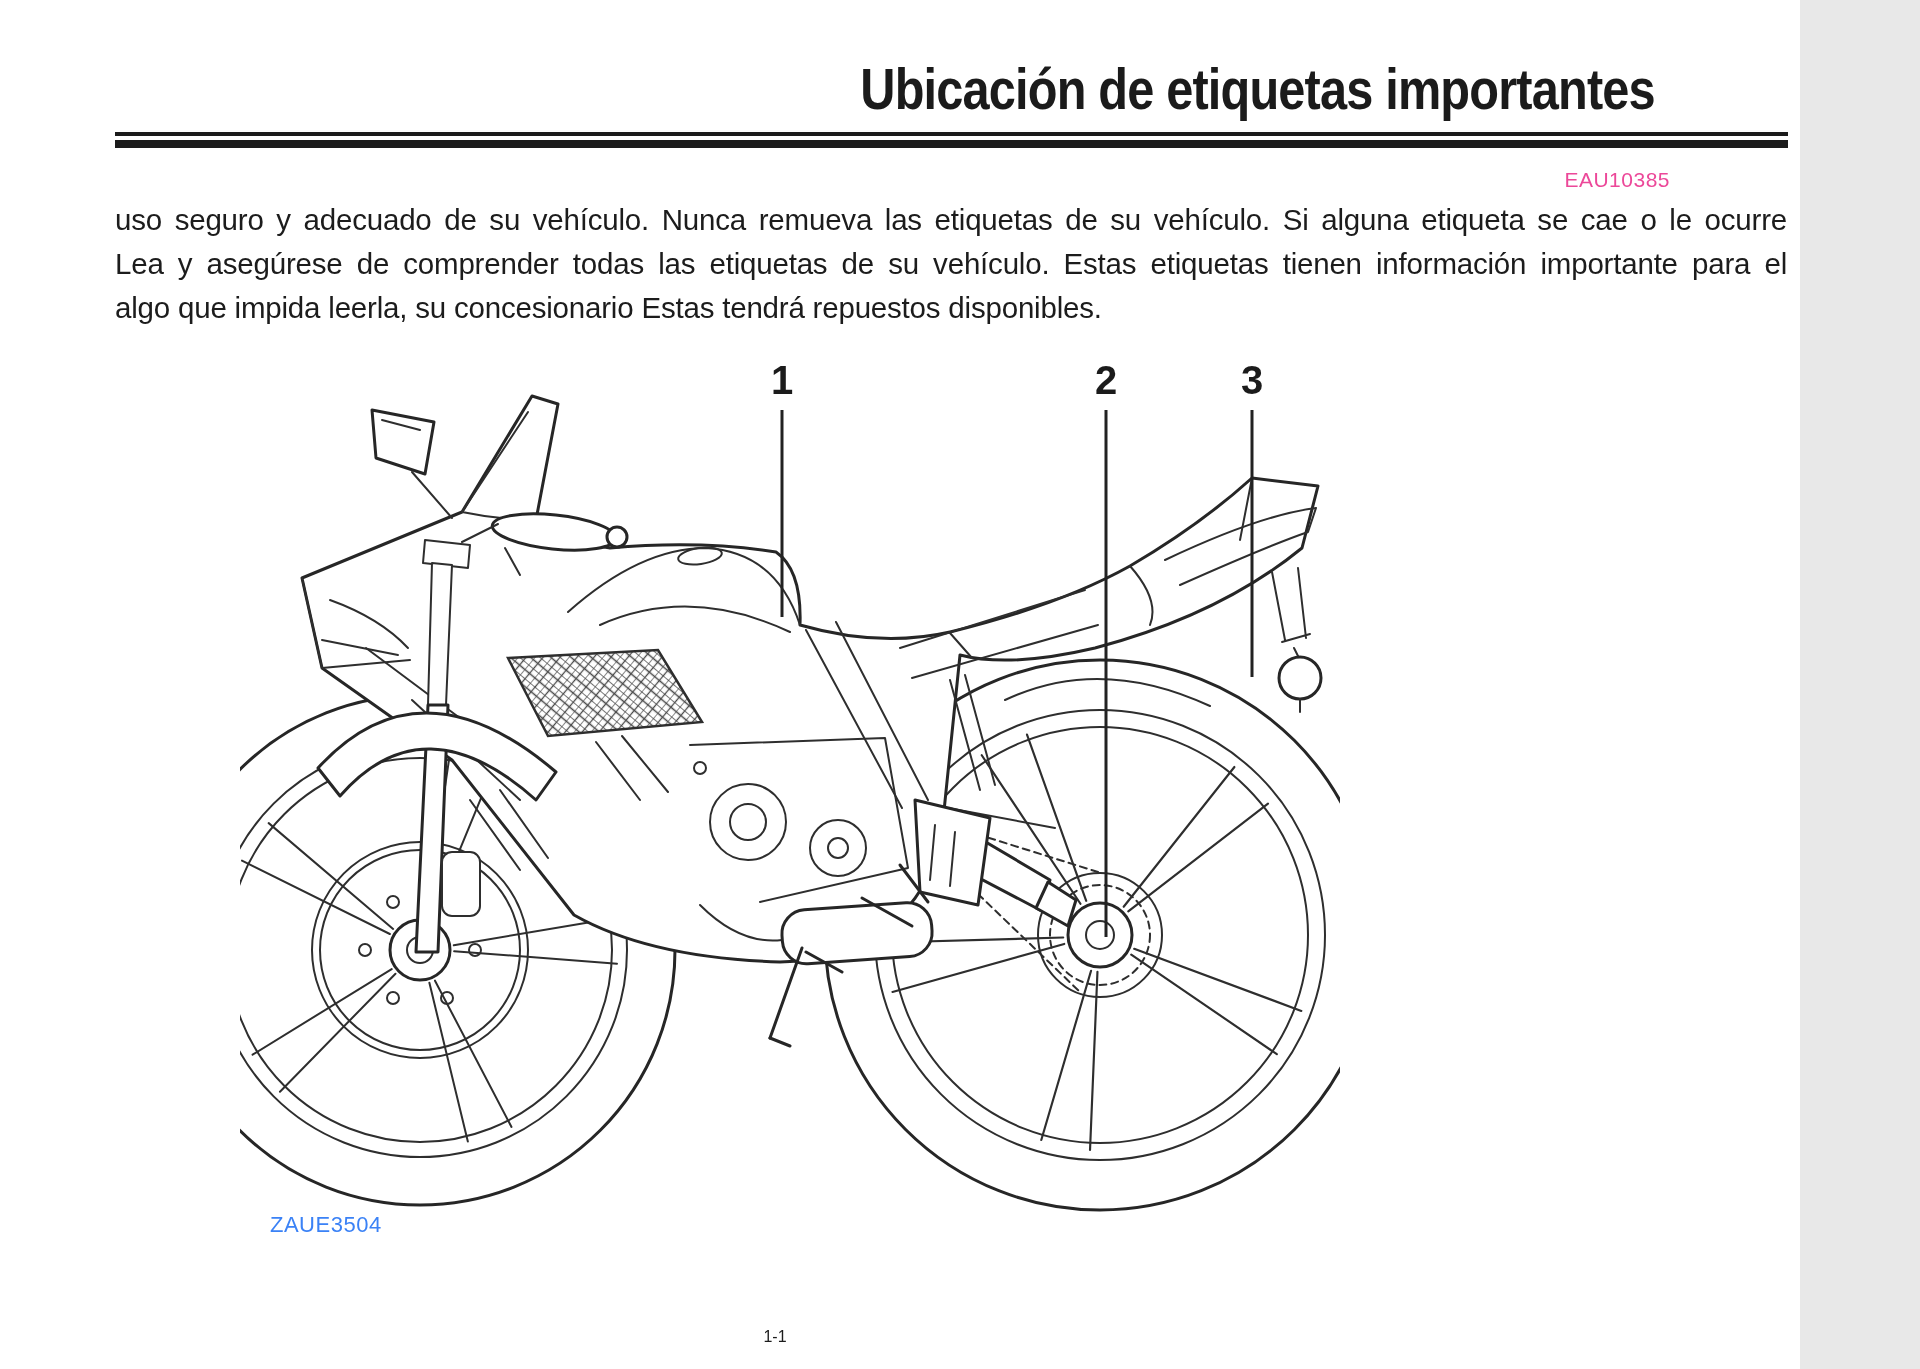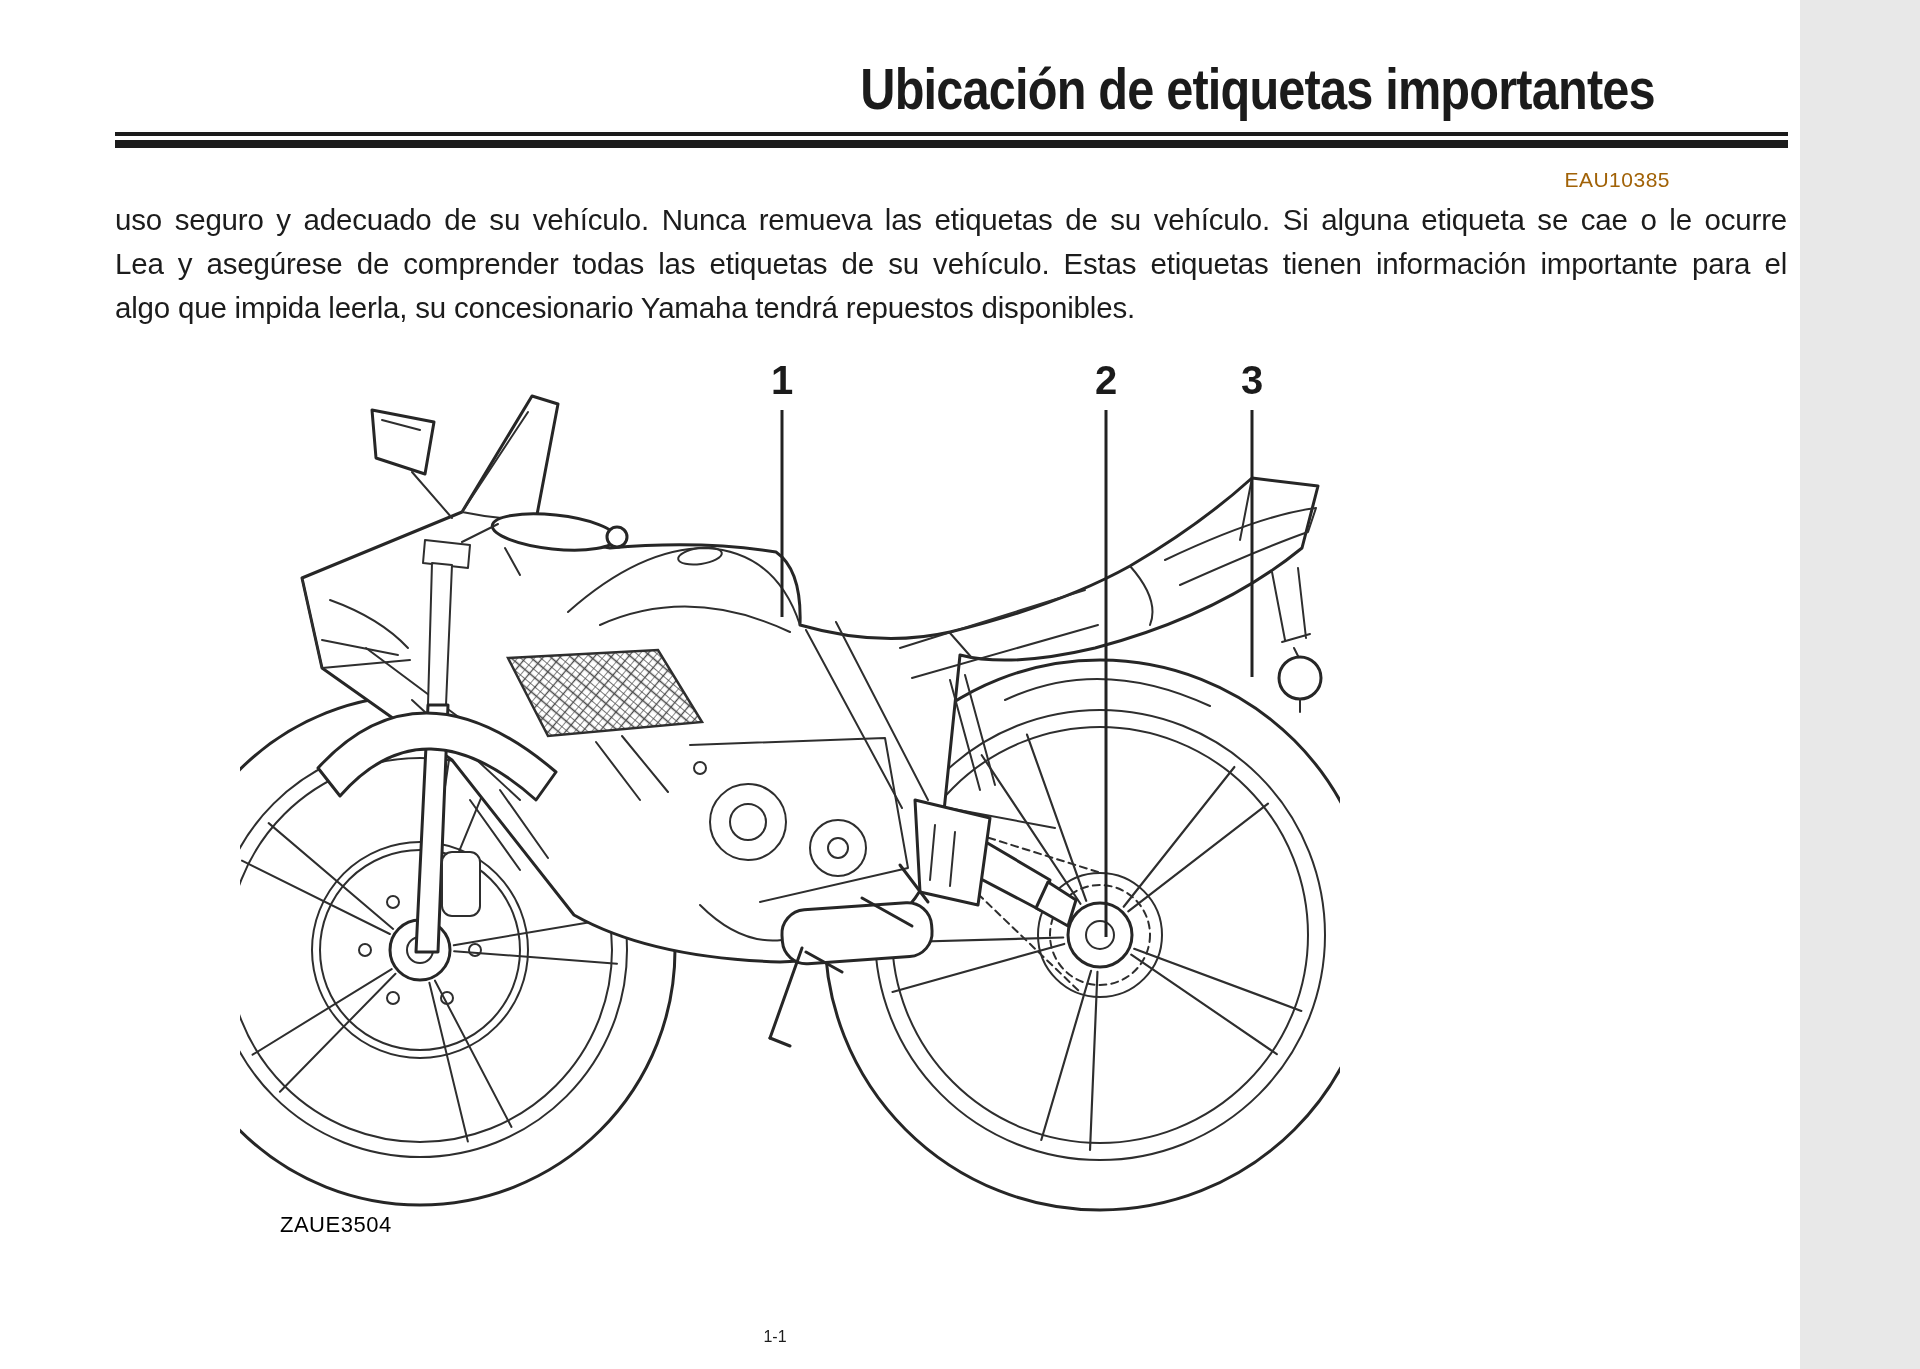--- a/index.html
+++ b/index.html
@@ -10,40 +10,40 @@
   
   #title{
     position:absolute;top:58px;right:145px;
     font-size:58px;font-weight:bold;letter-spacing:-1px;line-height:62px;
     transform:scaleX(0.84);transform-origin:right bottom;white-space:nowrap;color:#1b1b1b;
   }
   #rule{position:absolute;left:115px;top:132px;width:1673px;}
   #rule .r1{height:4px;background:#1b1b1b;}
   #rule .r2{height:8px;background:#1b1b1b;margin-top:4px;}
   #refcode{
-    position:absolute;top:168px;right:130px;font-size:21px;color:#a16207;letter-spacing:0.5px;
+    position:absolute;top:168px;right:130px;font-size:21px;color:#ec4899;letter-spacing:0.5px;
   }
   #chaptab{
     position:absolute;left:1818px;top:177px;width:102px;height:72px;background:#262223;
     display:flex;align-items:center;justify-content:center;padding-right:40px;box-sizing:border-box;
   }
   #chaptab span{color:#ffffff;font-size:44px;font-weight:bold;}
   
   #para{position:absolute;left:115px;top:198px;width:1672px;font-size:29.5px;line-height:44px;letter-spacing:-0.2px;}
   #para .jl{text-align:justify;text-align-last:justify;}
   #para .ll{text-align:left;}
   
   .callout{position:absolute;top:360px;font-size:40px;font-weight:bold;color:#1b1b1b;transform:translateX(-50%);line-height:40px;}
   #co1{left:782px;} #co2{left:1106px;} #co3{left:1252px;}
   #bike{position:absolute;left:240px;top:360px;width:1100px;height:910px;}
   .ln{fill:none;stroke:#262626;stroke-width:3;stroke-linecap:round;stroke-linejoin:round;}
   .tn{fill:none;stroke:#2e2e2e;stroke-width:2;stroke-linecap:round;stroke-linejoin:round;}
   .wf{fill:#ffffff;}
   .leader{fill:none;stroke:#222222;stroke-width:3;stroke-linecap:butt;}
-  #figcode{position:absolute;left:280px;top:1212px;font-size:22px;letter-spacing:0.5px;color:#000000;}
+  #figcode{position:absolute;left:270px;top:1212px;font-size:22px;letter-spacing:0.5px;color:#3b82f6;}
   #pagenum{position:absolute;left:700px;top:1328px;width:150px;text-align:center;font-size:16px;color:#1c1c1c;}
 </style>
 </head>
 <body>
 
 <div id="page">
 
   <div id="title">Ubicación de etiquetas importantes</div>
 
   <div id="rule">
@@ -53,21 +53,21 @@
 
   <div id="refcode">EAU10385</div>
 
   <div id="chaptab">
     <span>1</span>
   </div>
 
   <div id="para">
     <div class="jl">uso seguro y adecuado de su vehículo. Nunca remueva las etiquetas de su vehículo. Si alguna etiqueta se cae o le ocurre</div>
     <div class="jl">Lea y asegúrese de comprender todas las etiquetas de su vehículo. Estas etiquetas tienen información importante para el</div>
-    <div class="ll">algo que impida leerla, su concesionario Yamaha tendrá repuestos disponibles.</div>
+    <div class="ll">algo que impida leerla, su concesionario Estas tendrá repuestos disponibles.</div>
   </div>
 
   <div id="co1" class="callout">1</div>
   <div id="co2" class="callout">2</div>
   <div id="co3" class="callout">3</div>
 
   <svg id="bike" viewBox="240 360 1100 910" xmlns="http://www.w3.org/2000/svg">
     <defs>
       <pattern id="mesh" width="13" height="13" patternUnits="userSpaceOnUse" patternTransform="rotate(40)">
         <path d="M0 0H13M0 6.5H13M0 0V13M6.5 0V13" stroke="#4a4a4a" stroke-width="1.3" fill="none"></path>

